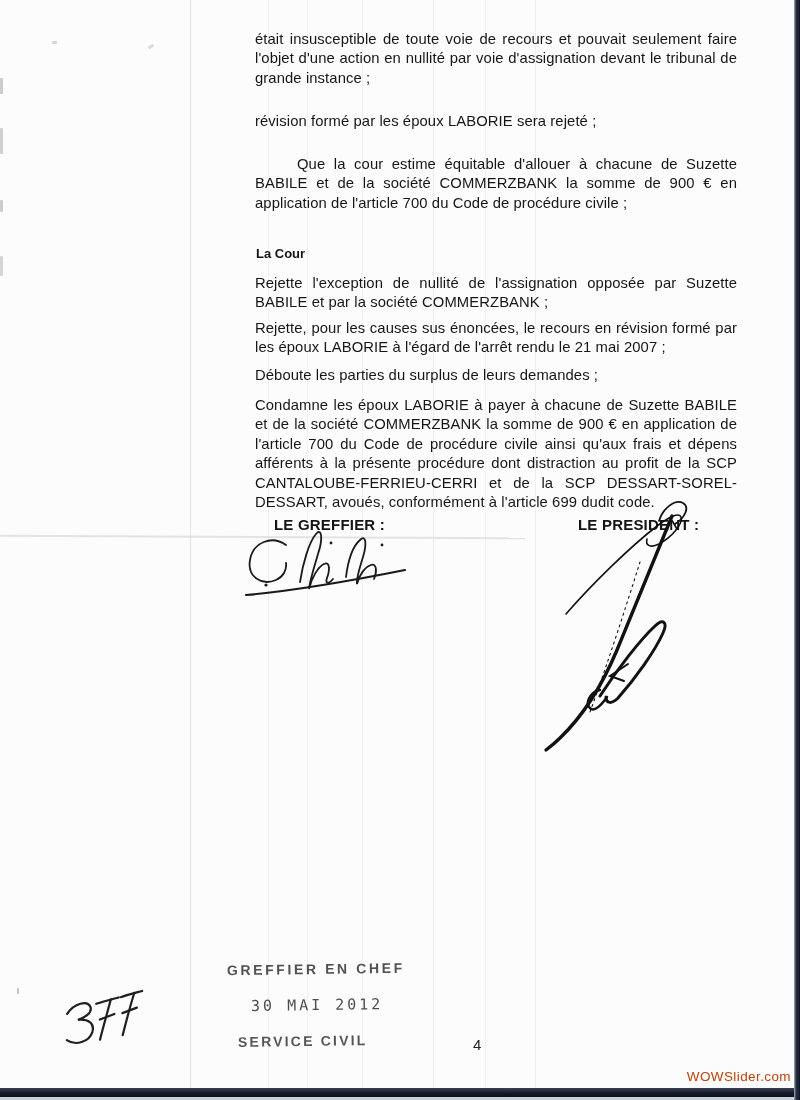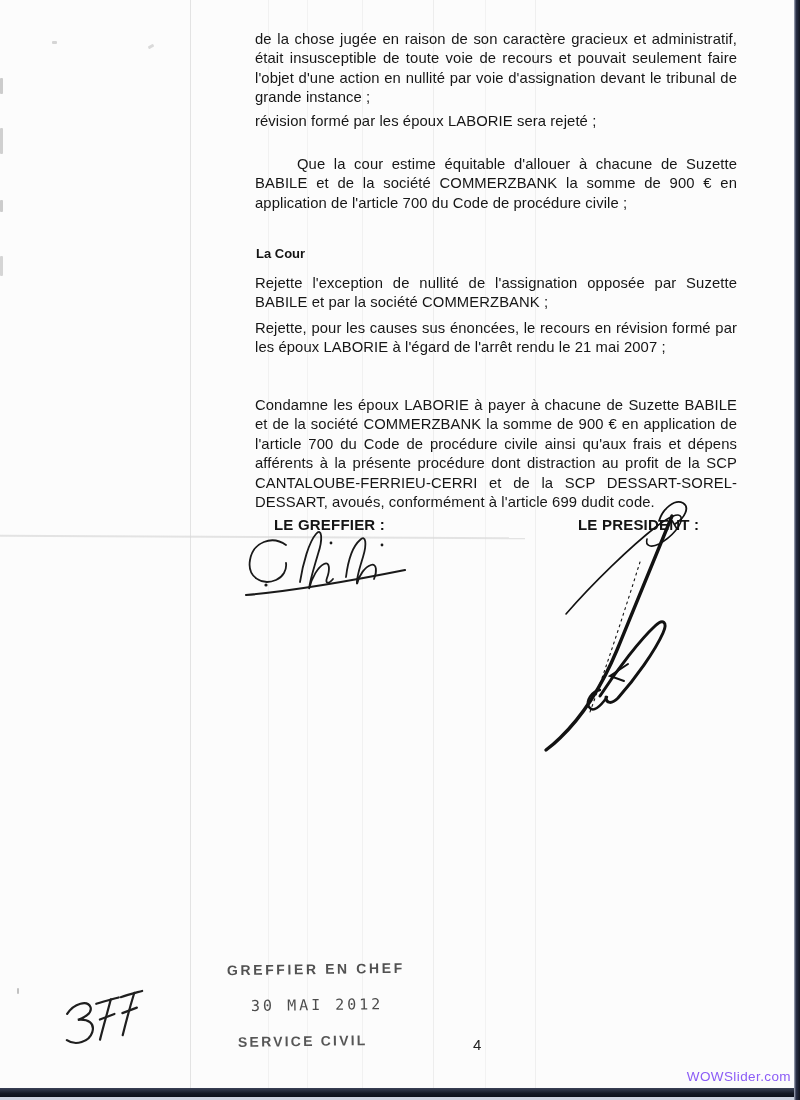--- a/index.html
+++ b/index.html
@@ -25,21 +25,21 @@
   .vfold{position:absolute;top:0;bottom:0;width:1px;}
   .hfold{position:absolute;height:2px;}
   .speck{position:absolute;background:#9b9b9b;border-radius:1px;}
   
   .stamp{position:absolute;color:#3a3a3a;transform:rotate(-0.8deg);}
   .stamp1{left:227px;top:961px;font-size:14px;letter-spacing:2.6px;font-weight:bold;opacity:.88;}
   .stamp2{left:251px;top:996px;font-size:15px;letter-spacing:3px;font-family:"DejaVu Sans Mono",monospace;opacity:.9;}
   .stamp3{left:238px;top:1033px;font-size:14px;letter-spacing:2.2px;font-weight:bold;opacity:.85;}
   
   .pagenum{position:absolute;left:473px;top:1036px;font-size:15px;color:#222;}
-  .watermark{position:absolute;right:9px;top:1069px;font-size:13.5px;color:#8b5cf6;letter-spacing:.4px;}
+  .watermark{position:absolute;right:9px;top:1069px;font-size:13.5px;color:#c2410c;letter-spacing:.4px;}
   
   .frame-right{position:absolute;top:0;bottom:0;right:0;width:6px;background:linear-gradient(to right,#aab0c0 0%,#2a3048 35%,#11141f 100%);}
   .frame-bottom{position:absolute;left:0;right:0;top:1088px;height:9px;background:linear-gradient(to bottom,#3a4156,#141824 60%,#0d101a);}
   .frame-bottom-light{position:absolute;left:0;right:0;top:1097px;height:3px;background:#ccd1df;}
   svg.sig{position:absolute;pointer-events:none;}
 </style>
 </head>
 <body>
 
 <div id="page">
@@ -56,21 +56,20 @@
 
   <div class="speck" style="left:0;top:78px;width:3px;height:16px;opacity:.5;"></div>
   <div class="speck" style="left:0;top:128px;width:3px;height:26px;opacity:.45;"></div>
   <div class="speck" style="left:0;top:200px;width:3px;height:12px;opacity:.5;"></div>
   <div class="speck" style="left:0;top:256px;width:3px;height:20px;opacity:.4;"></div>
   <div class="speck" style="left:52px;top:41px;width:5px;height:3px;opacity:.4;"></div>
   <div class="speck" style="left:148px;top:45px;width:6px;height:3px;opacity:.35;transform:rotate(-30deg);"></div>
   <div class="speck" style="left:17px;top:988px;width:2px;height:6px;opacity:.6;"></div>
 
   <div class="para" style="left:255px;top:30px;">
-    <div class="ln j">de la chose jugée en raison de son caractère gracieux et administratif,</div>
     <div class="ln j">était insusceptible de toute voie de recours et pouvait seulement faire</div>
     <div class="ln j">l'objet d'une action en nullité par voie d'assignation devant le tribunal de</div>
     <div class="ln l">grande instance ;</div>
   </div>
 
   <div class="para" style="left:255px;top:112px;">
     <div class="ln l">révision formé par les époux LABORIE sera rejeté ;</div>
   </div>
 
   <div class="para" style="left:255px;top:155px;">
@@ -85,20 +84,23 @@
   <div class="para" style="left:255px;top:274px;">
     <div class="ln j">Rejette l'exception de nullité de l'assignation opposée par Suzette</div>
     <div class="ln l">BABILE et par la société COMMERZBANK ;</div>
   </div>
 
   <div class="para" style="left:255px;top:319px;">
     <div class="ln j">Rejette, pour les causes sus énoncées, le recours en révision formé par</div>
     <div class="ln l">les époux LABORIE à l'égard de l'arrêt rendu le 21 mai 2007 ;</div>
   </div>
 
+  <div class="para" style="left:255px;top:366px;">
+    <div class="ln l">Déboute les parties du surplus de leurs demandes ;</div>
+  </div>
 
   <div class="para" style="left:255px;top:396px;">
     <div class="ln j">Condamne les époux LABORIE à payer à chacune de Suzette BABILE</div>
     <div class="ln j">et de la société COMMERZBANK la somme de 900 € en application de</div>
     <div class="ln j">l'article 700 du Code de procédure civile ainsi qu'aux frais et dépens</div>
     <div class="ln j">afférents à la présente procédure dont distraction au profit de la SCP</div>
     <div class="ln j">CANTALOUBE-FERRIEU-CERRI et de la SCP DESSART-SOREL-</div>
     <div class="ln l">DESSART, avoués, conformément à l'article 699 dudit code.</div>
   </div>
 

